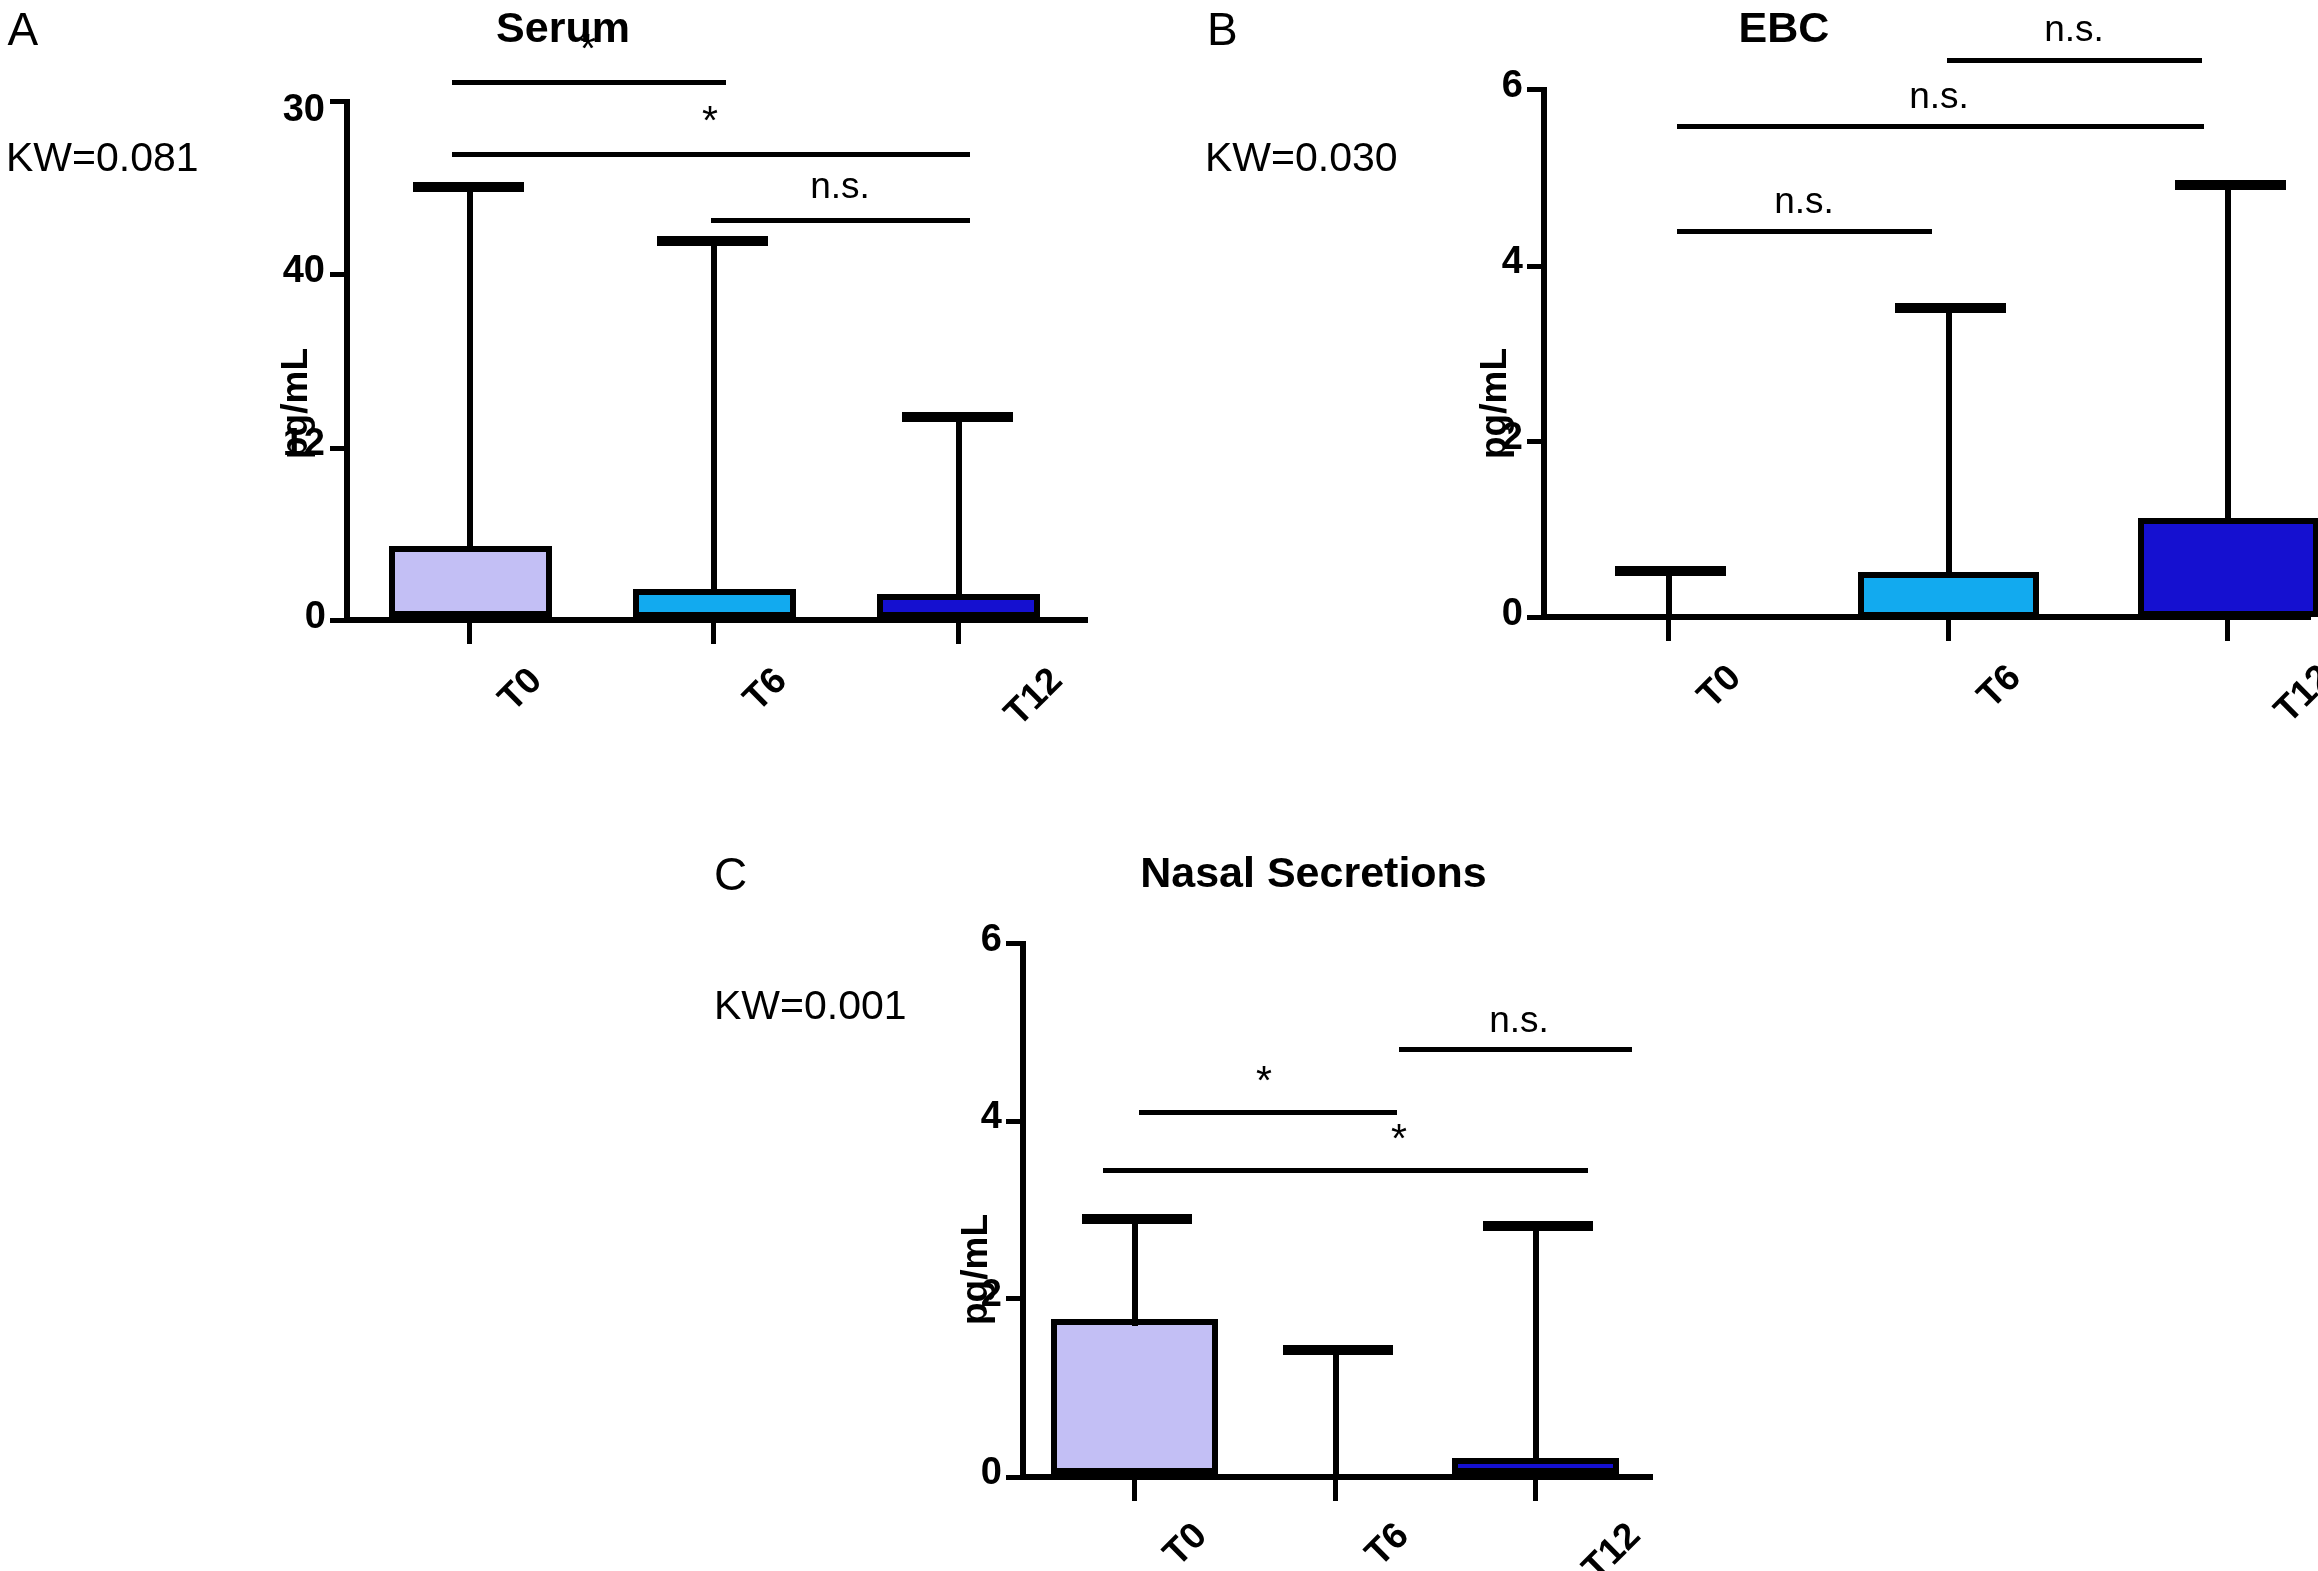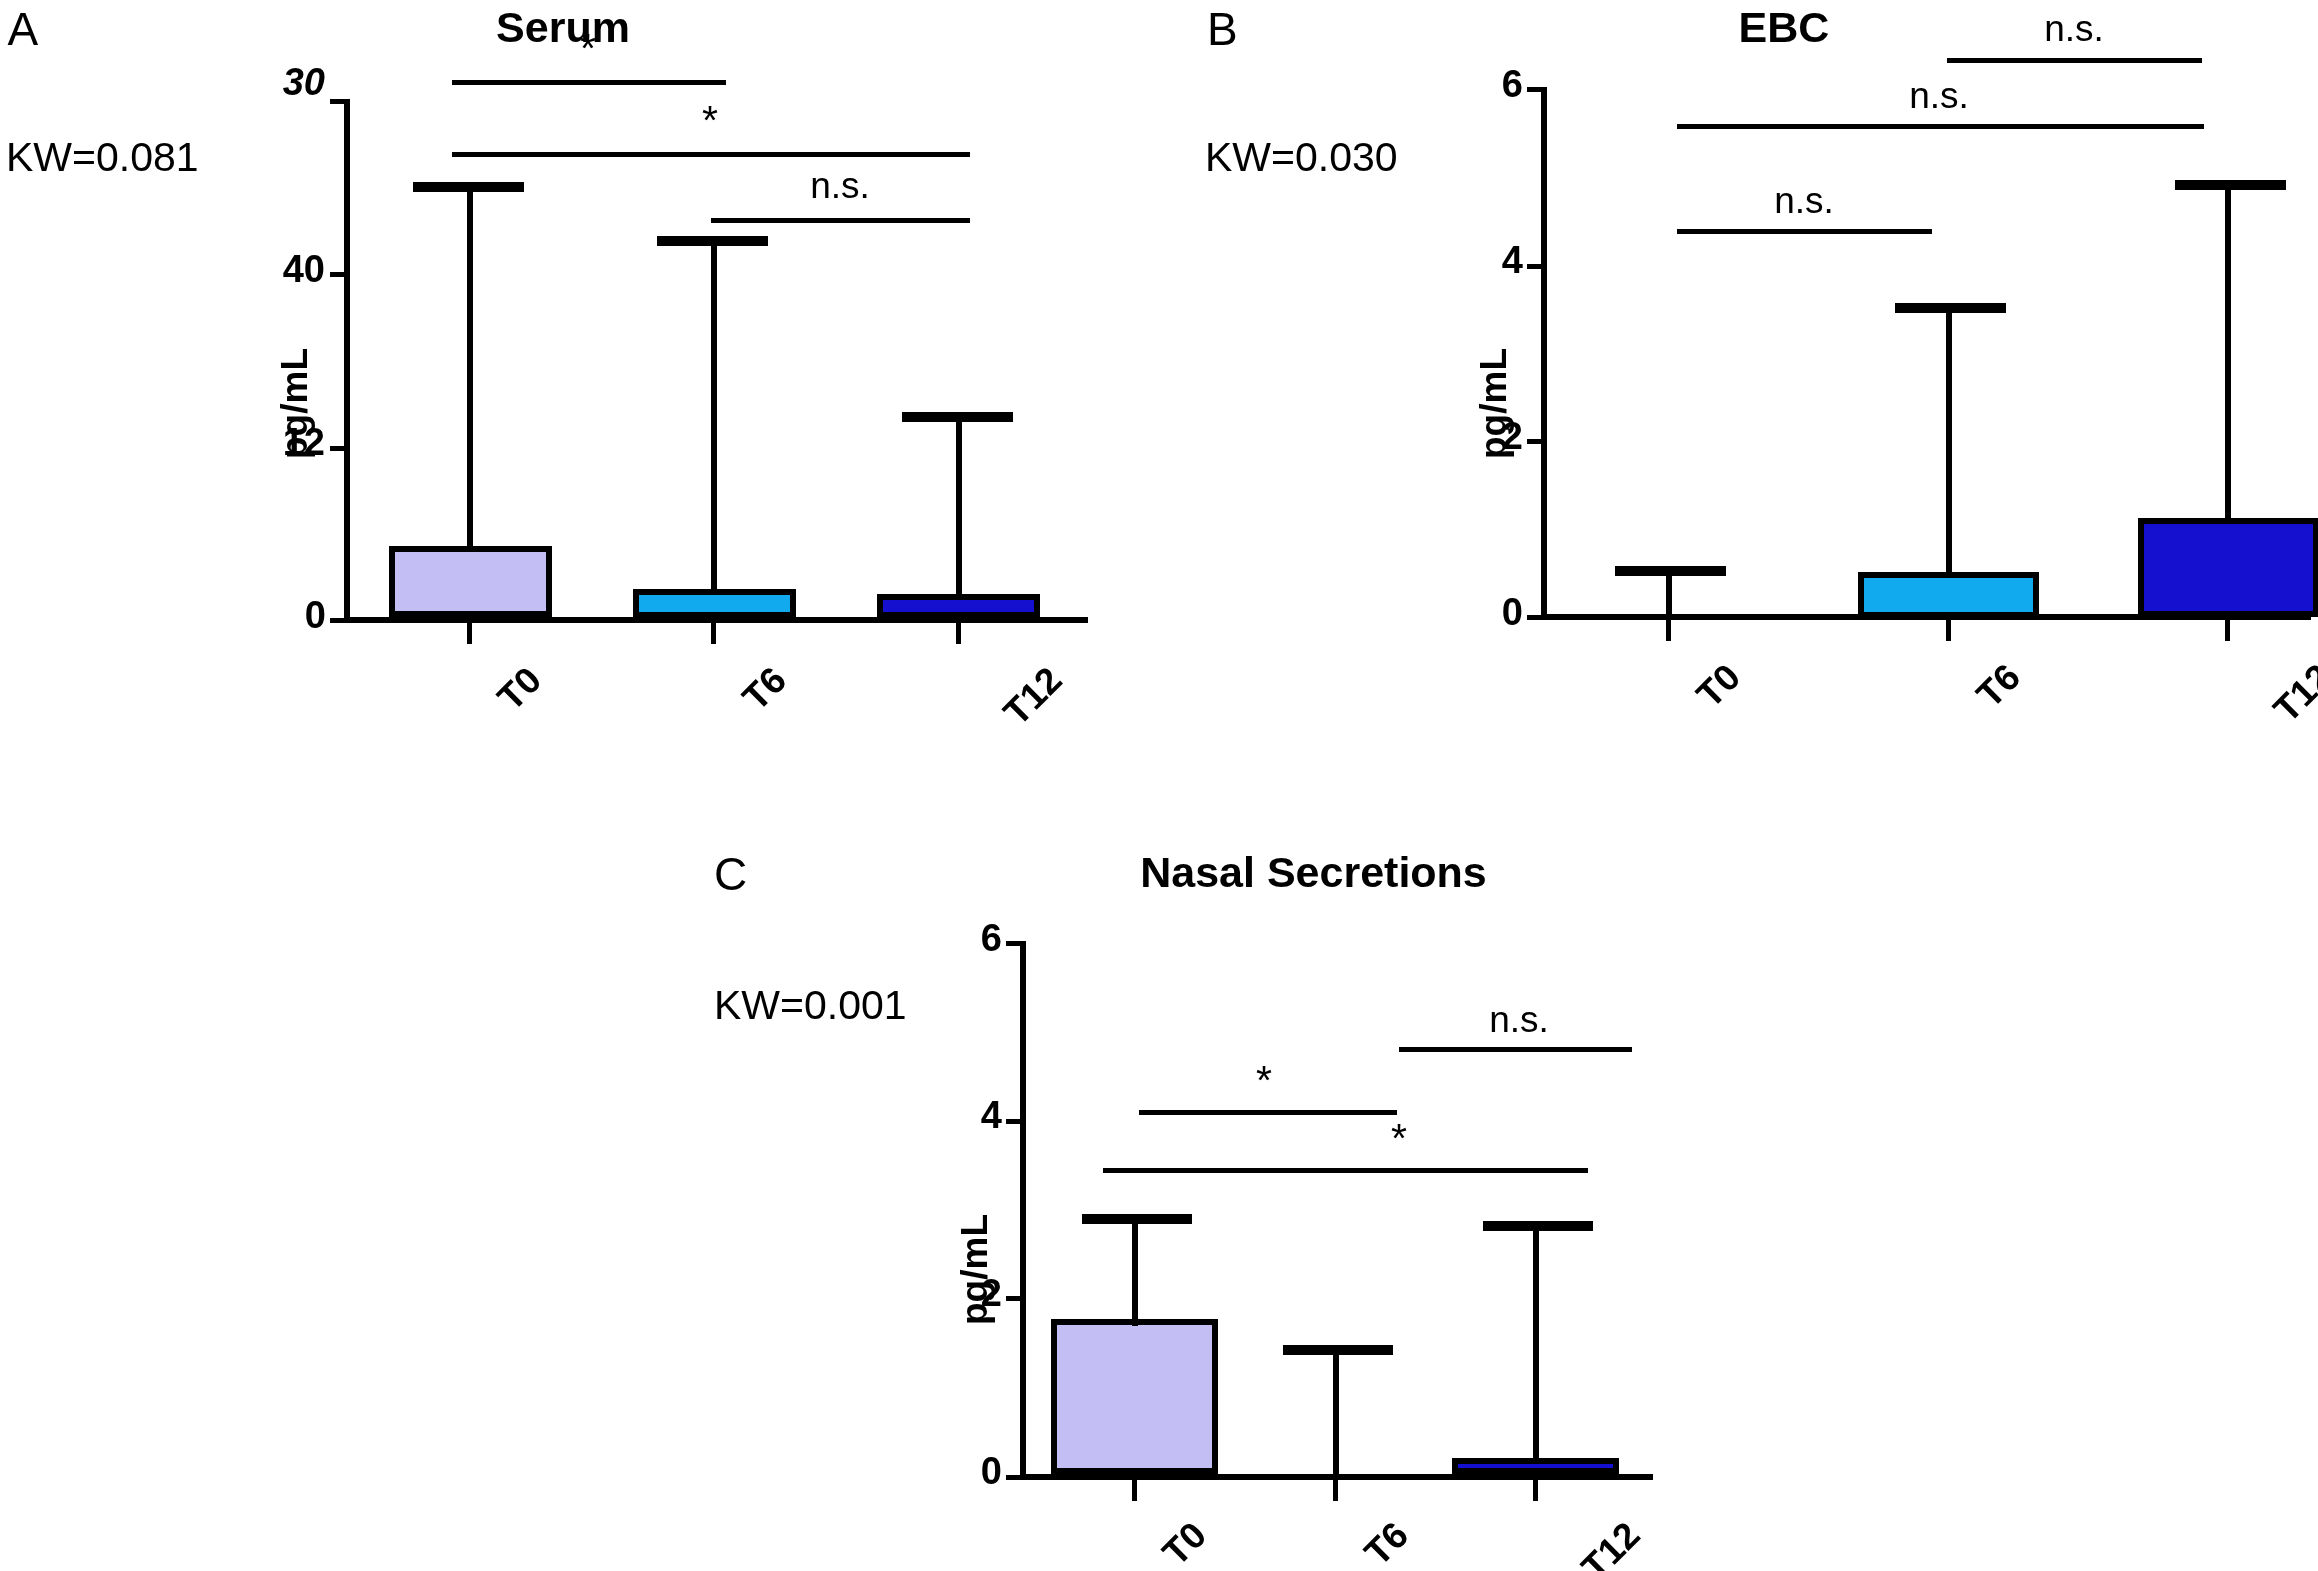--- a/index.html
+++ b/index.html
@@ -73,21 +73,21 @@
     <div class="tick" style="left:330px;top:618px;"></div>
     <div class="tick-label" style="left:263px;top:596px;width:63px;">0</div>
 
     <div class="tick" style="left:330px;top:446px;"></div>
     <div class="tick-label" style="left:229px;top:423px;width:96px;">12</div>
 
     <div class="tick" style="left:330px;top:272px;"></div>
     <div class="tick-label" style="left:229px;top:250px;width:96px;">40</div>
 
     <div class="tick" style="left:330px;top:99px;"></div>
-    <div class="tick-label" style="left:229px;top:63px;width:96px;font-style:italic;">30</div>
+    <div class="tick-label" style="left:229px;top:89px;width:96px;">30</div>
 
     <div class="ylabel" style="left:274px;top:459px;">pg/mL</div>
 
     <div class="bar" style="left:389px;top:546px;width:163px;height:71px;background:#C3BFF5;"></div>
     <div class="whisker-stem" style="left:467px;top:187px;height:363px;"></div>
     <div class="whisker-cap" style="left:413px;top:182px;width:111px;"></div>
 
     <div class="bar" style="left:633px;top:589px;width:163px;height:29px;background:#12AAEF;"></div>
     <div class="whisker-stem" style="left:711px;top:241px;height:349px;"></div>
     <div class="whisker-cap" style="left:657px;top:236px;width:111px;"></div>

